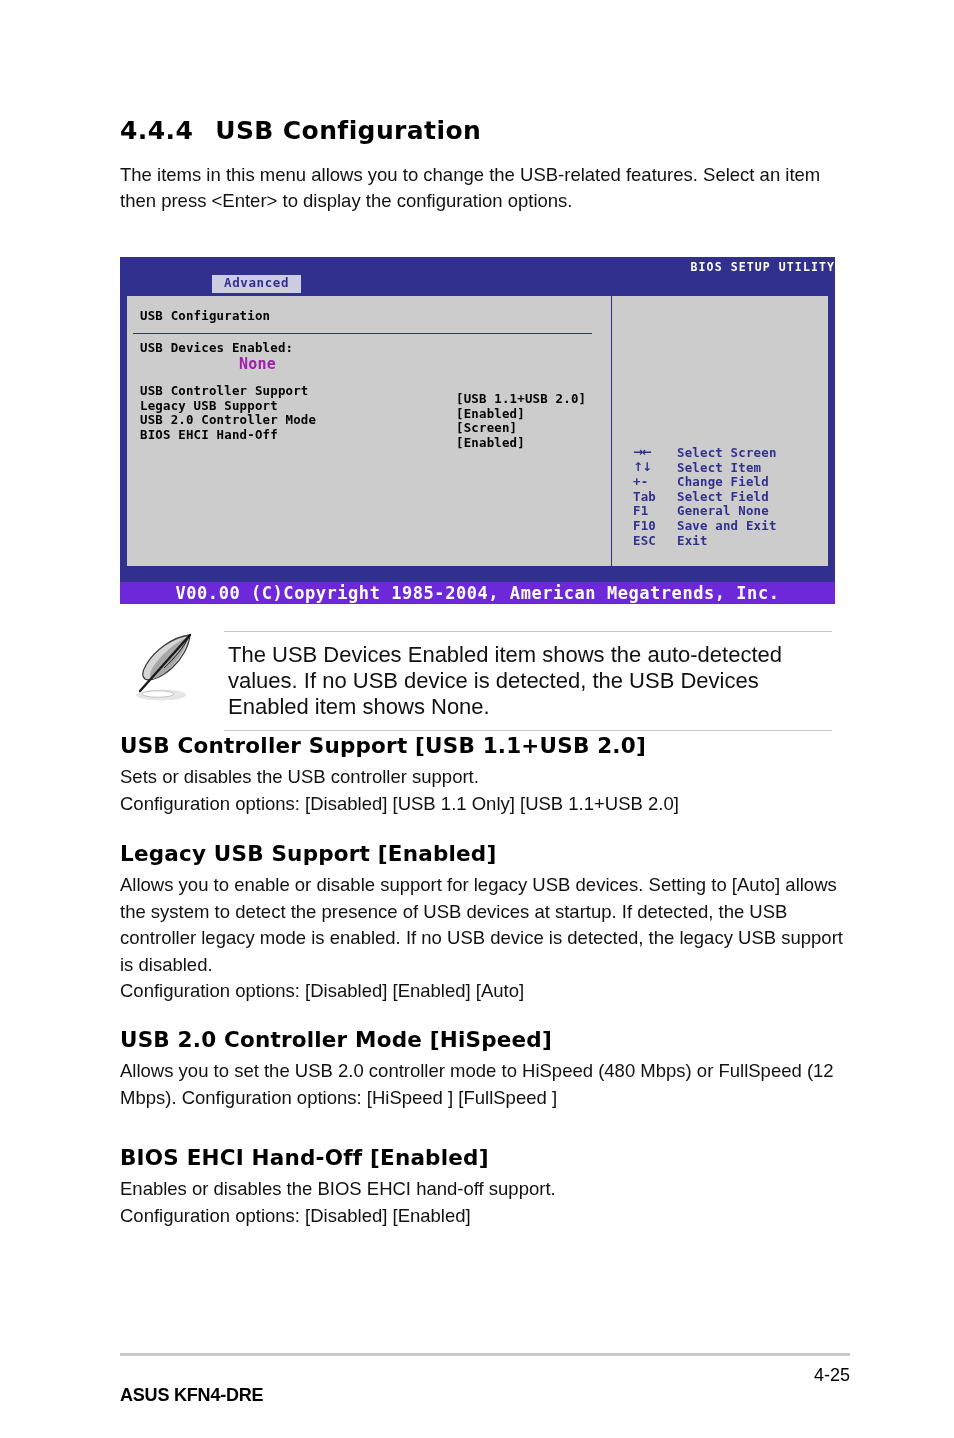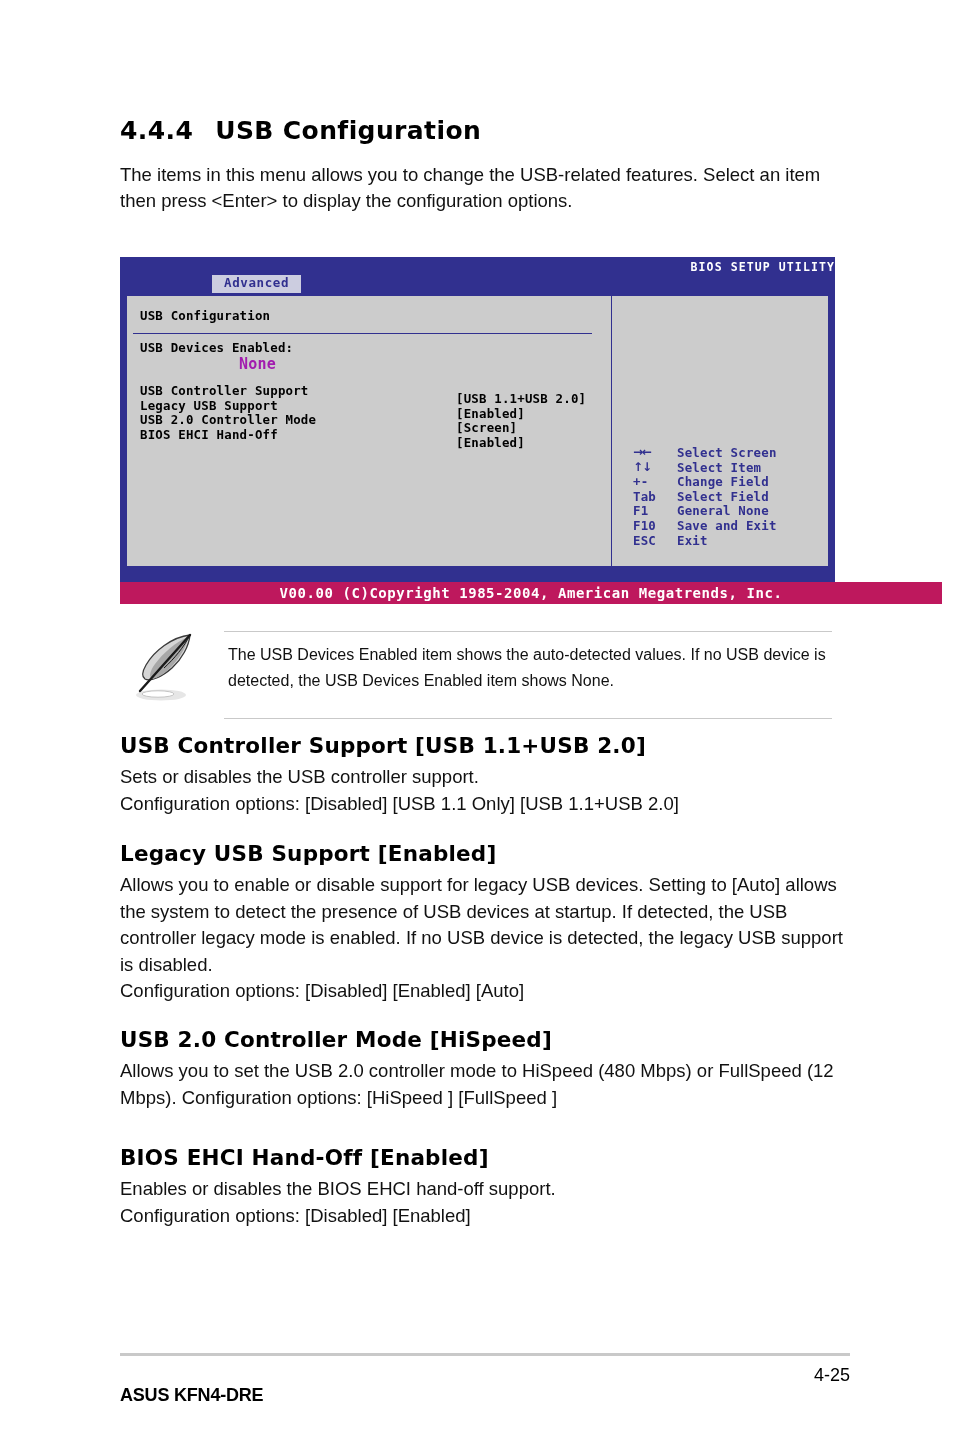--- a/index.html
+++ b/index.html
@@ -189,25 +189,25 @@
   .nk-key.glyph {
     font-family: "DejaVu Sans", sans-serif;
     font-size: 12px;
     letter-spacing: -1px;
   }
   .nk-desc { display: inline-block; }
   .bios-footer {
     position: absolute;
     left: 0;
     bottom: 0;
-    width: 822px;
+    width: 715px;
     height: 22px;
-    background: #be185d;
+    background: #6d28d9;
     color: #ffffff;
-    font-size: 14px;
+    font-size: 17px;
     font-weight: bold;
     letter-spacing: 0.55px;
     text-align: center;
     line-height: 22px;
   }
 
   
   .note {
     position: absolute;
     left: 128px;
@@ -216,22 +216,22 @@
     height: 80px;
   }
   .note-text {
     position: absolute;
     left: 96px;
     top: 6px;
     width: 608px;
     box-sizing: border-box;
     border-top: 1px solid #c9c9c9;
     border-bottom: 1px solid #c9c9c9;
-    padding: 10px 4px 24px 4px;
-    font-size: 16px;
+    padding: 10px 4px 10px 4px;
+    font-size: 22px;
     line-height: 26px;
     color: #111;
   }
   .quill {
     position: absolute;
     left: 0;
     top: 4px;
     width: 86px;
     height: 76px;
   }

